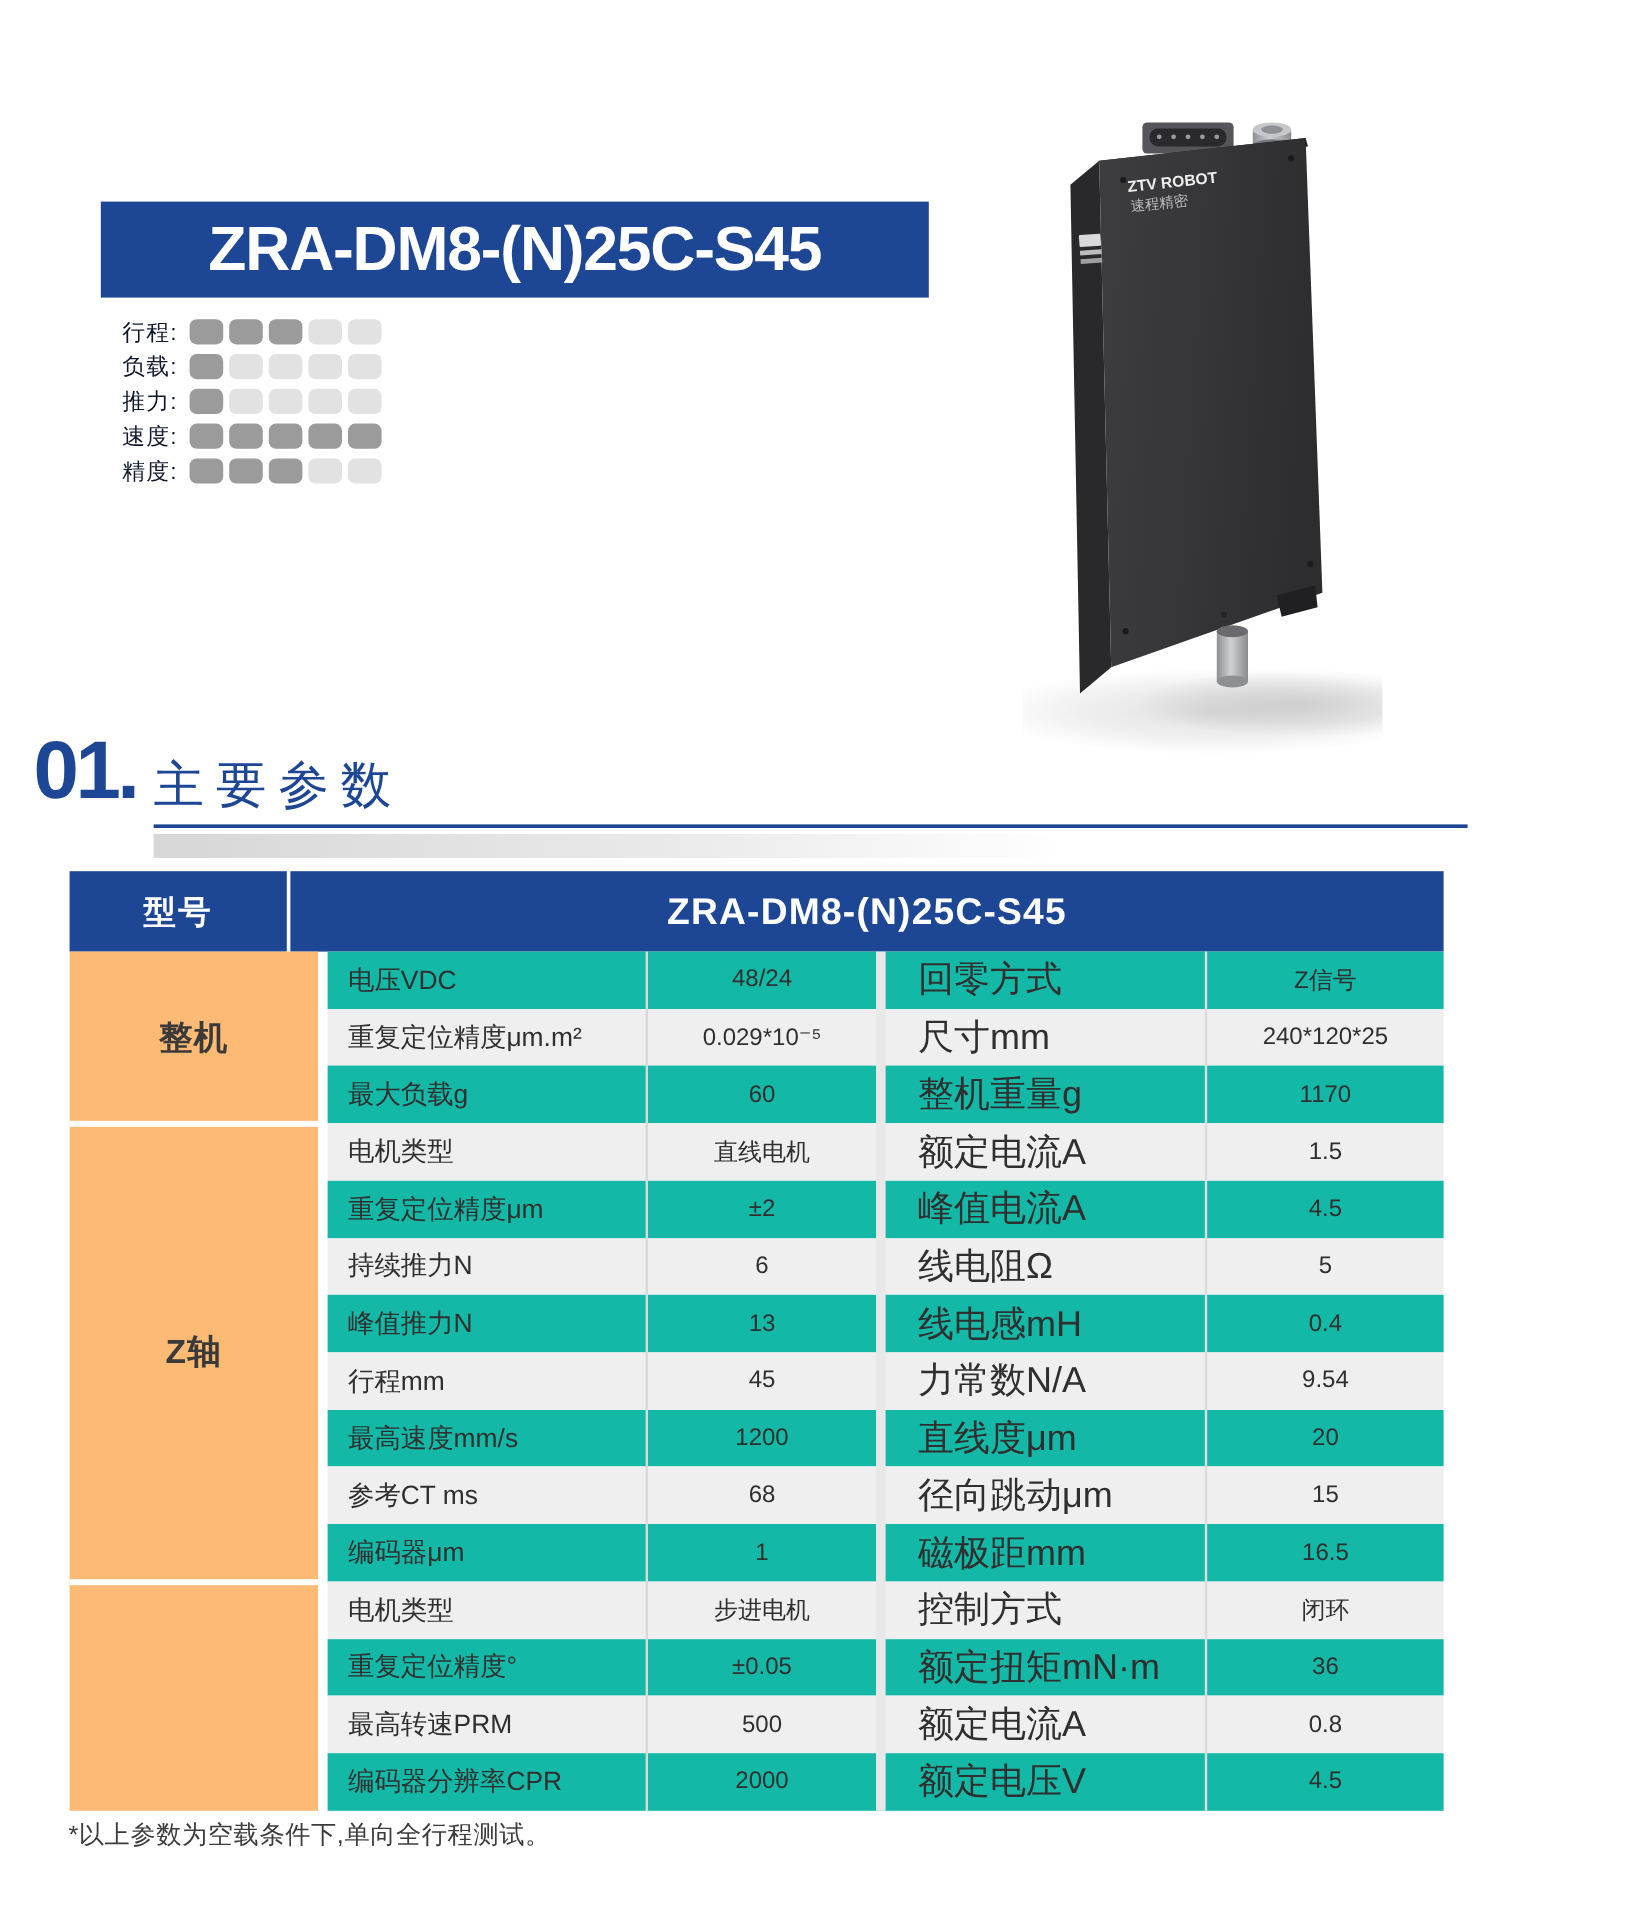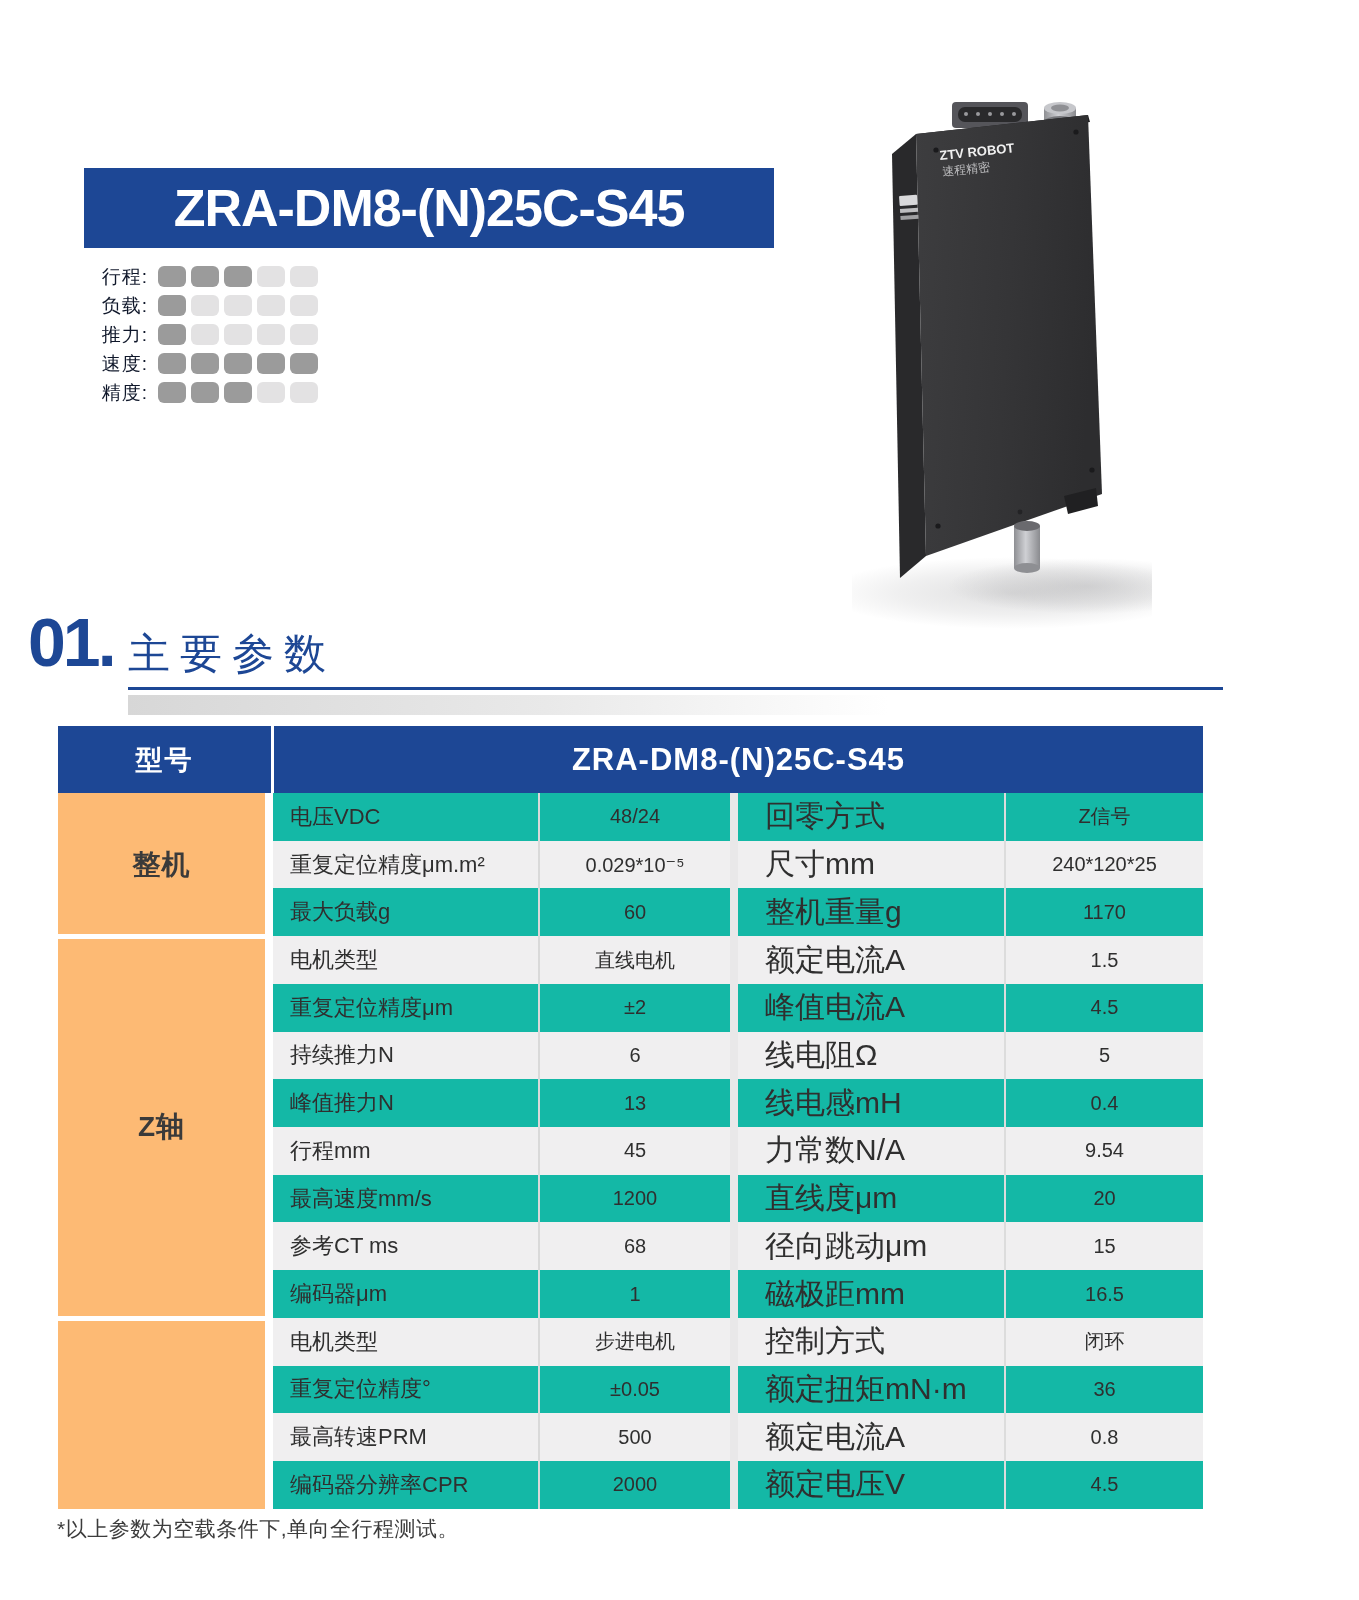--- a/index.html
+++ b/index.html
@@ -45,21 +45,21 @@
   .sec-underline { position:absolute; left:128px; top:687px; width:1095px; height:3px; background:#1d4795; }
   .sec-gradbar {
     position:absolute; left:128px; top:695px; width:760px; height:20px;
     background:linear-gradient(to right, #d7d7d7 0%, #e9e9e9 55%, rgba(246,246,246,0) 100%);
   }
 
   
   .spec-table { position:absolute; left:58px; top:726px; width:1145px; }
   .thead { display:flex; height:67px; background:#ffffff; column-gap:3px; }
   .thead .hc { background:#1d4795; color:#fff; display:flex; align-items:center; justify-content:center; }
-  .thead .hc1 { width:213px; font-size:27px; font-weight:bold; letter-spacing:2px; }
+  .thead .hc1 { width:181px; font-size:27px; font-weight:bold; letter-spacing:2px; }
   .thead .hc2 { flex:1; font-size:31px; font-weight:bold; letter-spacing:1px; }
 
   .tbody { position:relative; height:716px; margin-top:0; }
 
   .groupcol { position:absolute; left:0; top:0; width:207px; height:716px; background:#fdba74; }
   .groupcell {
     position:absolute; left:0; width:207px; display:flex; align-items:center; justify-content:center;
     font-size:28px; font-weight:bold; color:#3a3a3a; letter-spacing:1px;
   }
   .group-sep { position:absolute; left:0; width:207px; height:5px; background:#ffffff; }

